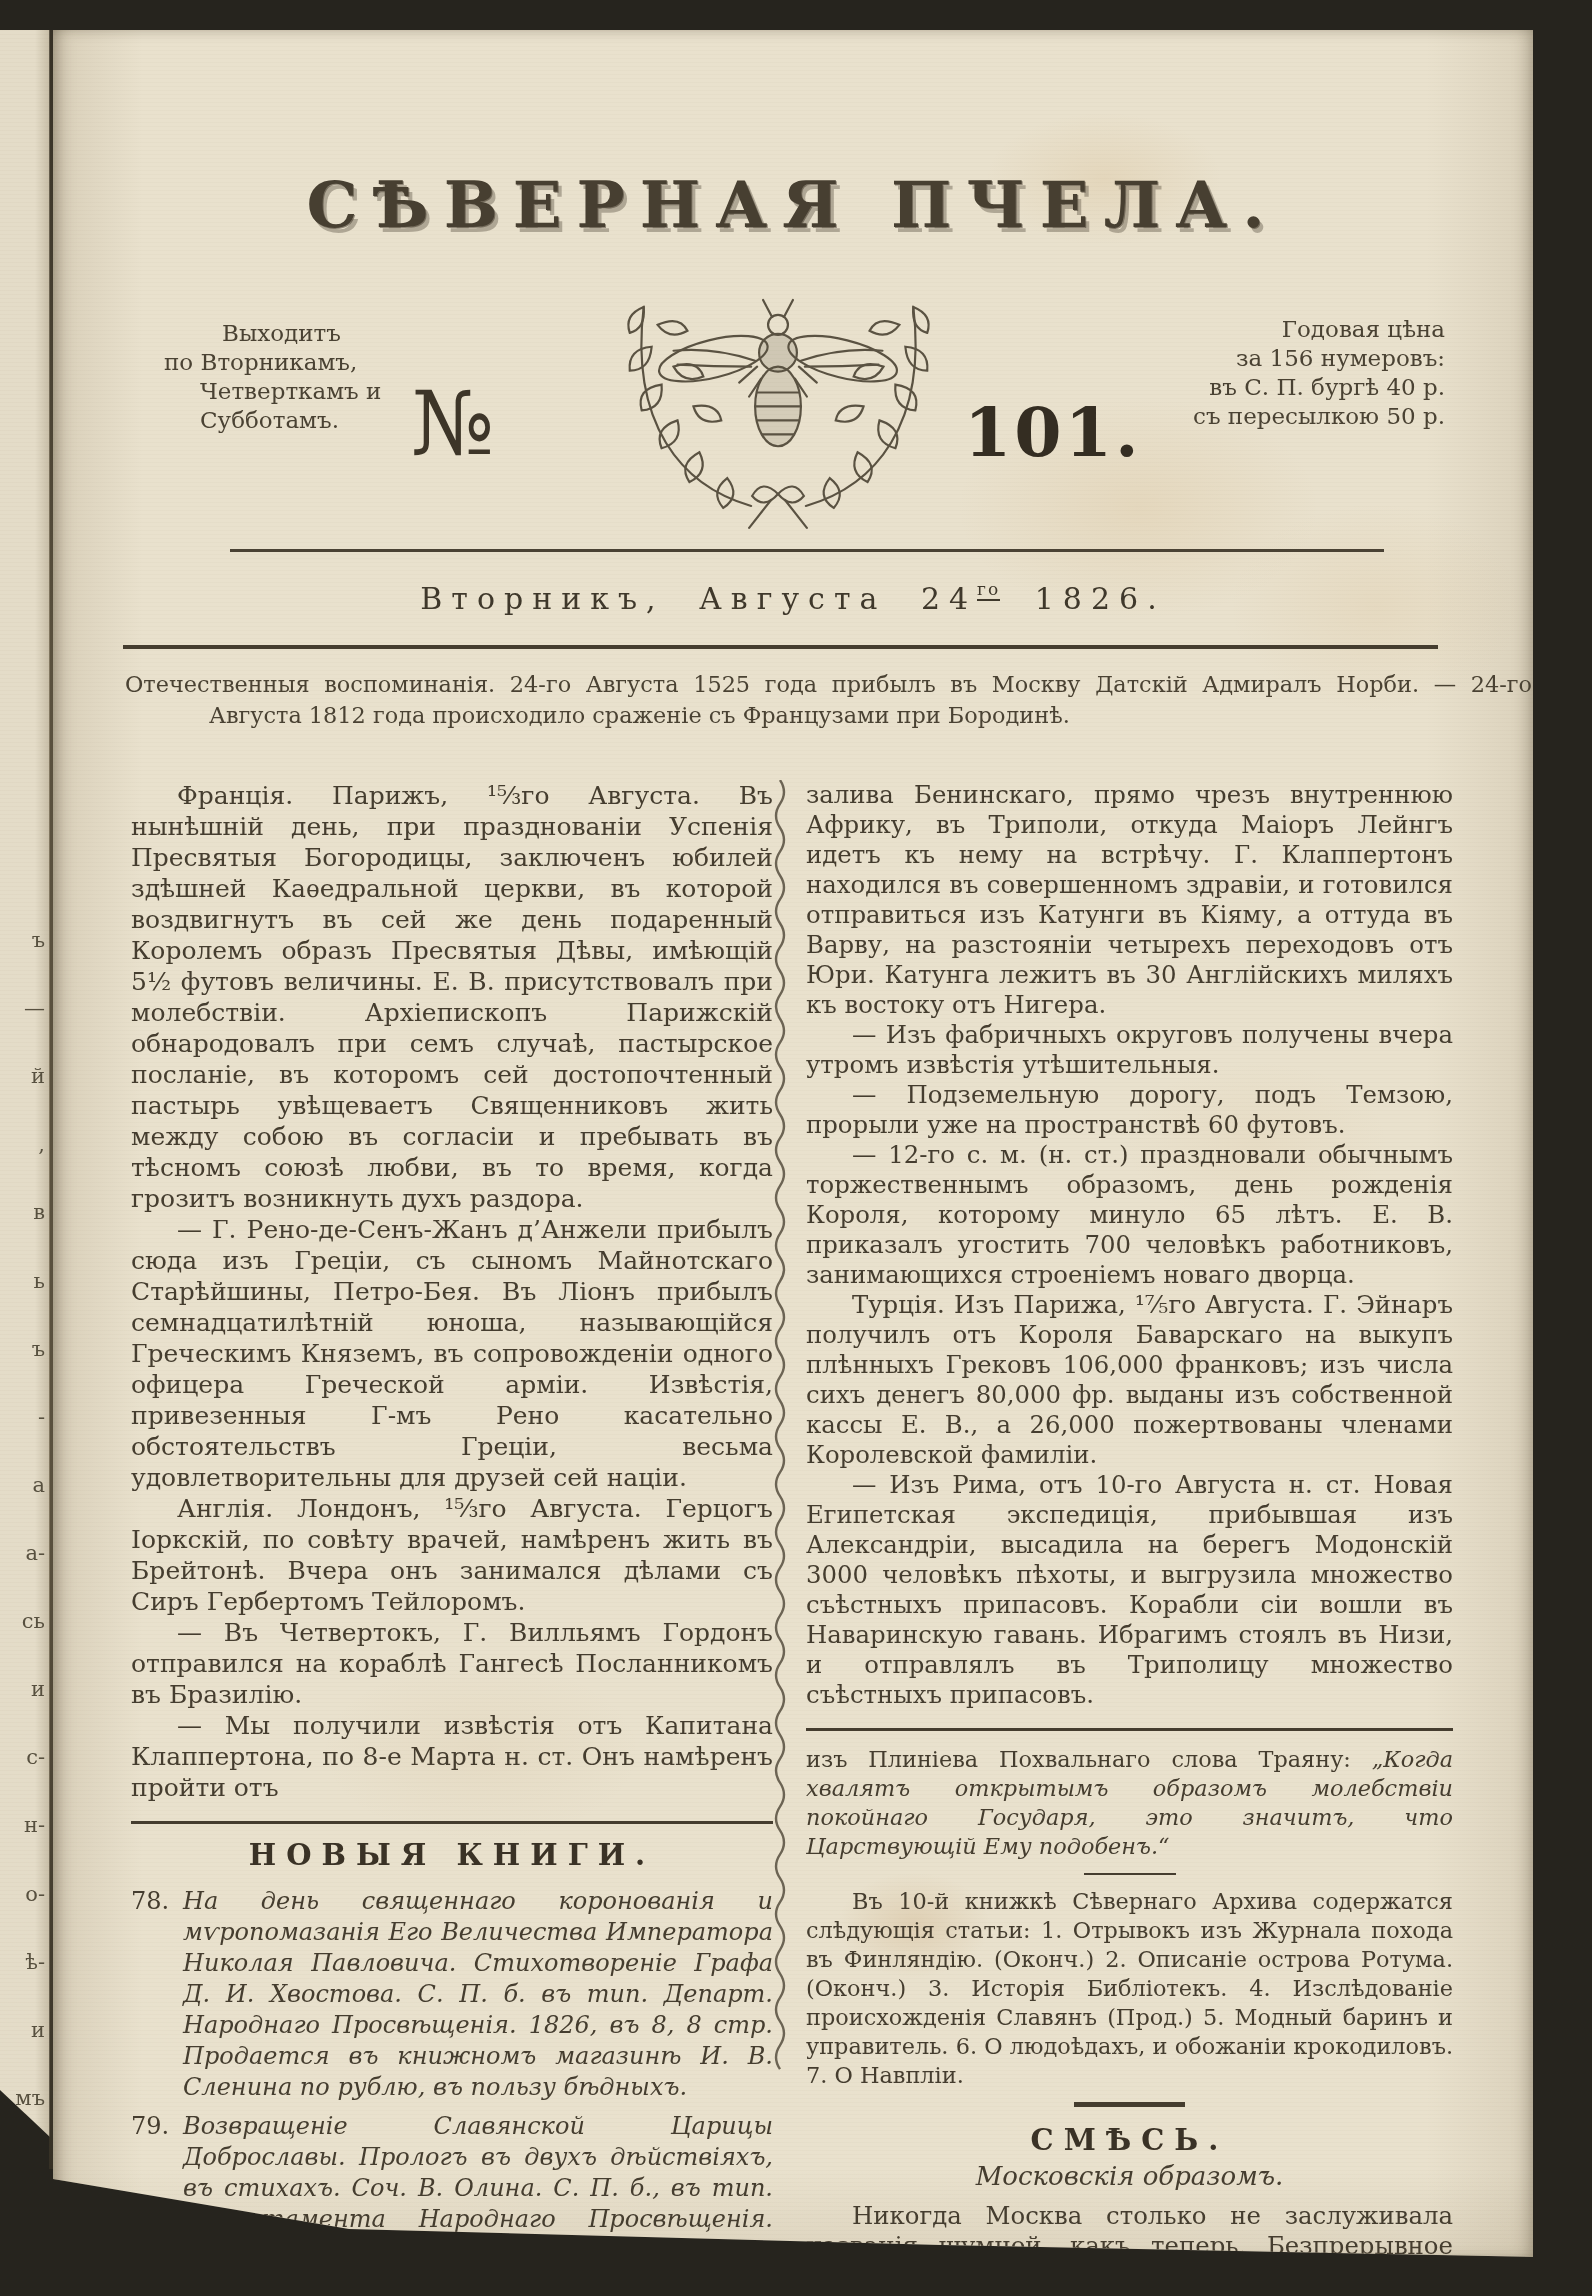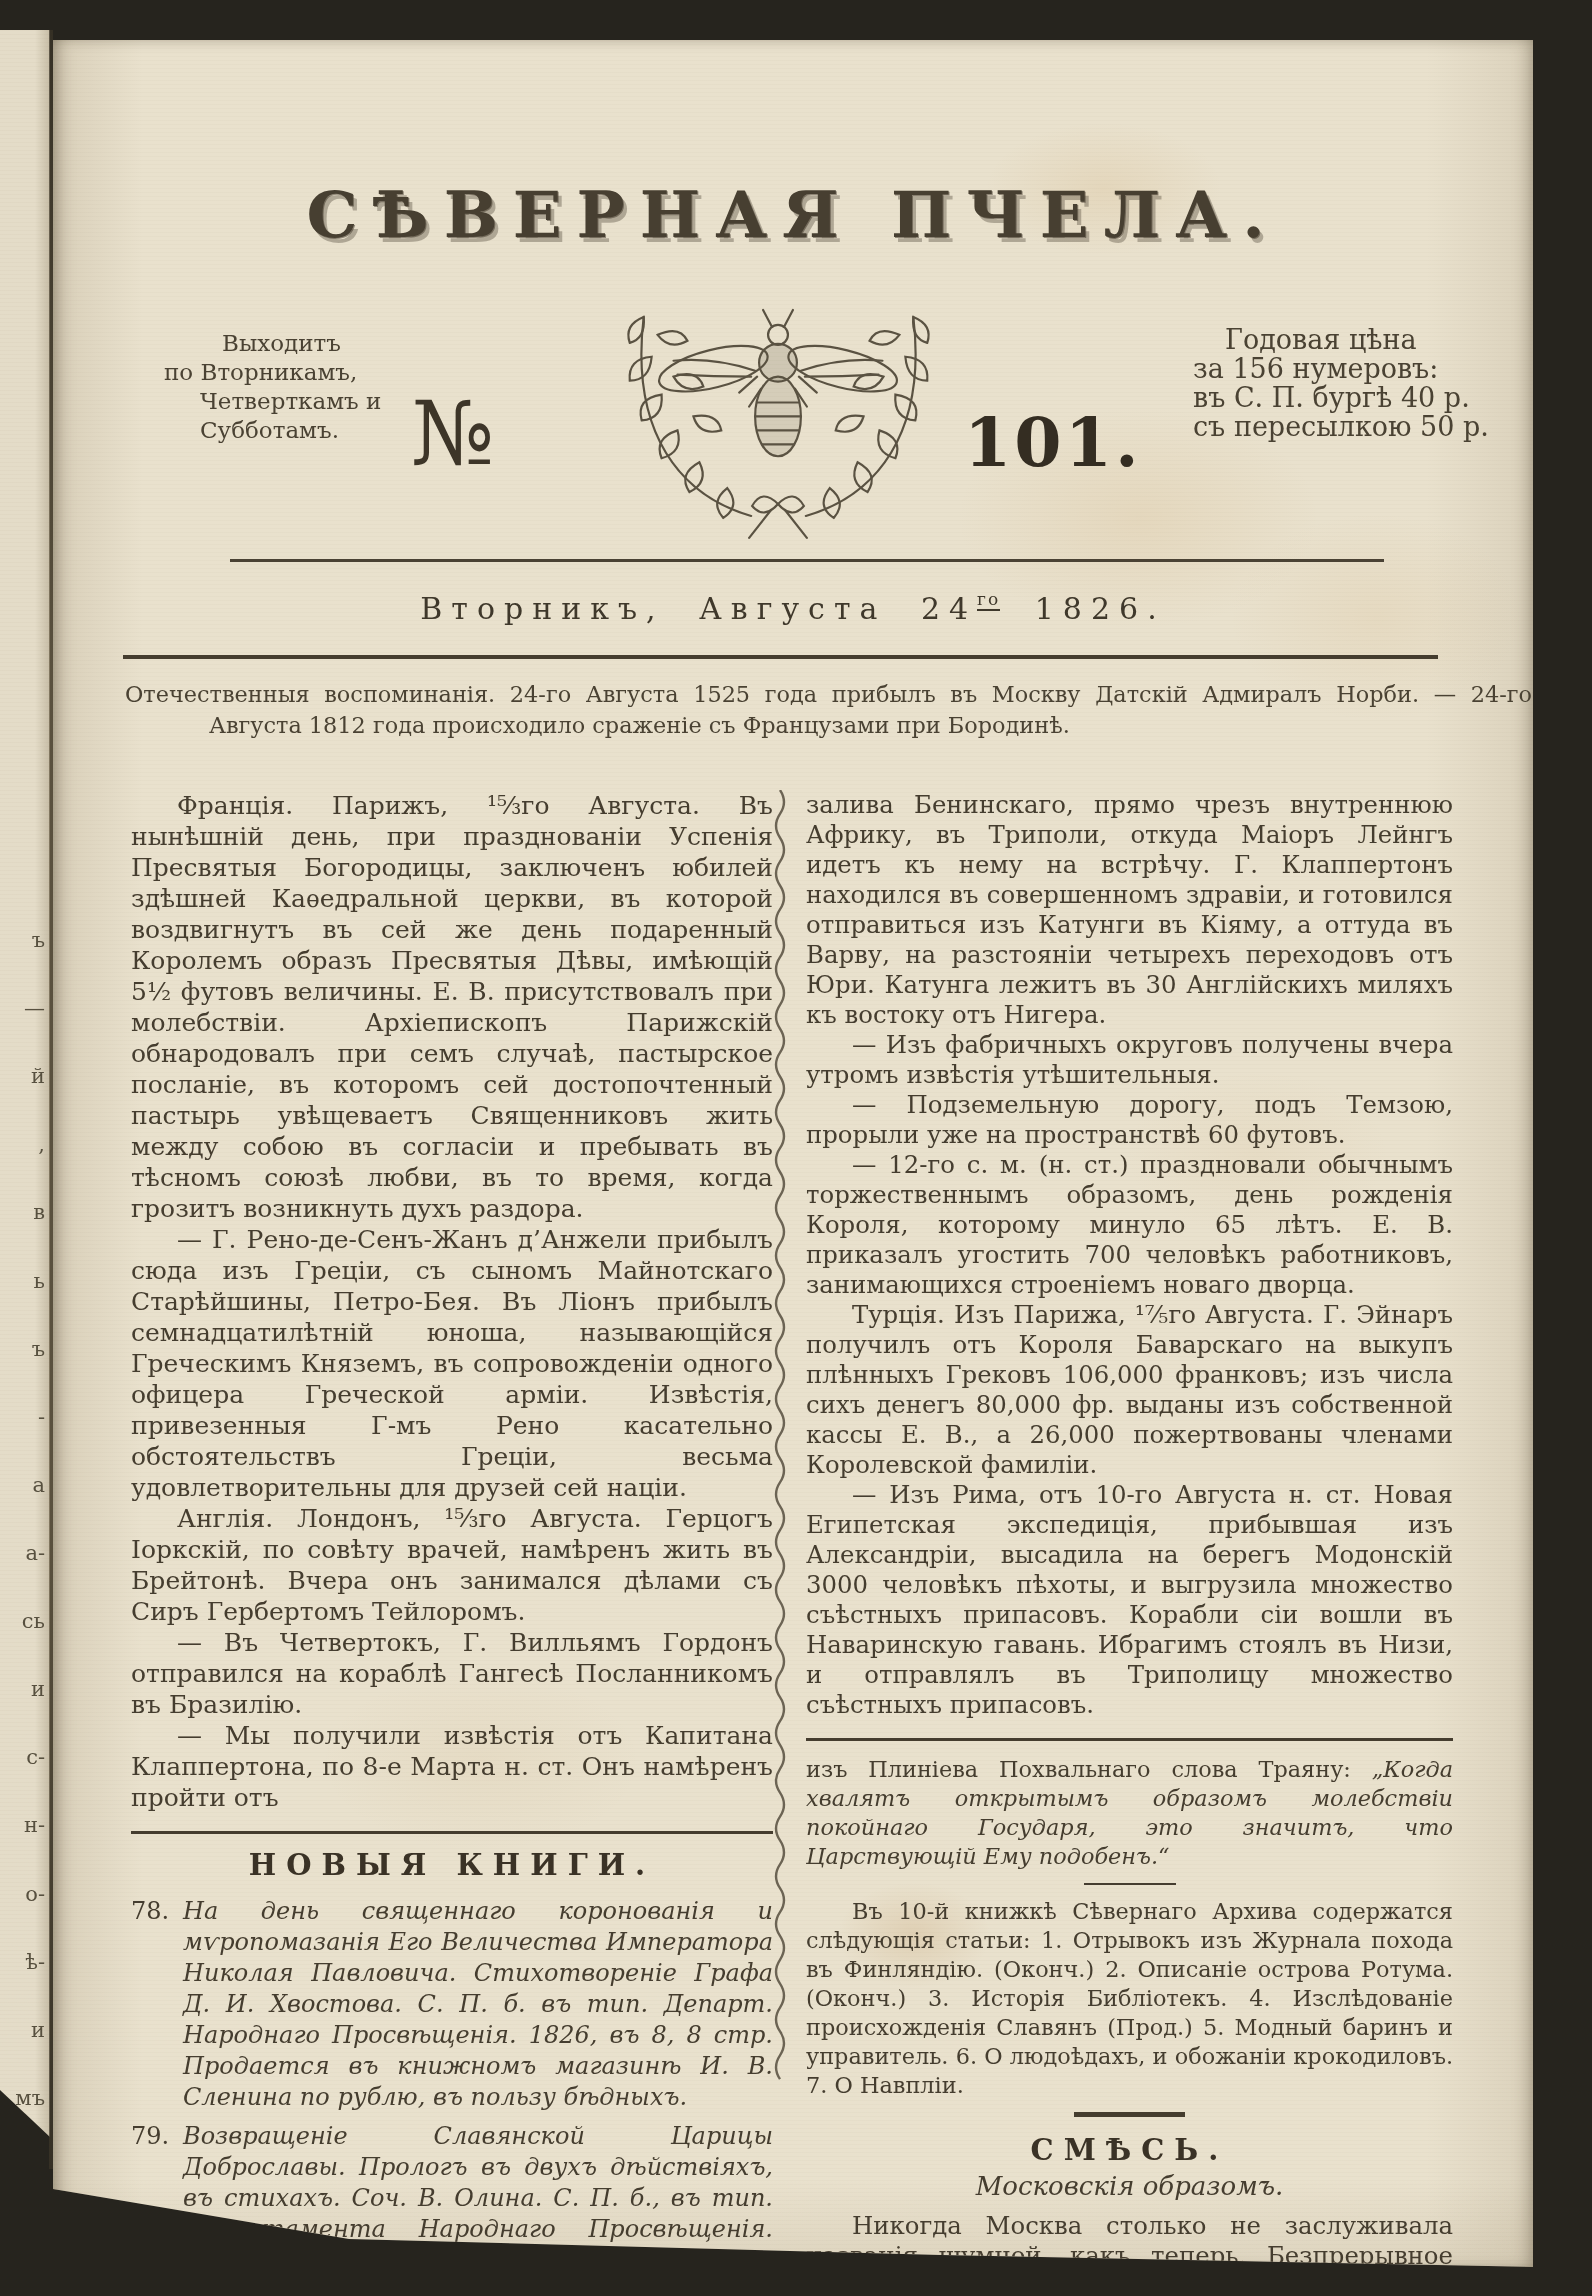--- a/index.html
+++ b/index.html
@@ -24,21 +24,21 @@
     display:flex;flex-direction:column;justify-content:space-between;align-items:flex-end;
     font-size:21px;color:#57503f;line-height:1;
   }
   .gutter{
     position:absolute;left:49px;top:30px;width:4px;height:2139px;
     background:linear-gradient(180deg,#3a3427,#6a5f48 30%,#6a5f48 70%,#3a3427);
     opacity:.75;
   }
   
   .page{
-    position:absolute;left:53px;top:40px;width:1480px;height:2229px;
+    position:absolute;left:53px;top:30px;width:1480px;height:2229px;
     background-color:#e9e1cd;
     background-image:
       radial-gradient(ellipse 169px 95px at 1051px 149px, rgba(196,150,84,.14), rgba(0,0,0,0) 70%),
       radial-gradient(ellipse 259px 159px at 1085px 478px, rgba(196,150,84,.13), rgba(0,0,0,0) 70%),
       radial-gradient(ellipse 209px 149px at 1323px 577px, rgba(196,150,84,.10), rgba(0,0,0,0) 70%),
       radial-gradient(ellipse 109px 75px at 861px 1895px, rgba(170,115,48,.16), rgba(0,0,0,0) 70%),
       radial-gradient(ellipse 229px 129px at 428px 1721px, rgba(180,140,80,.07), rgba(0,0,0,0) 70%),
       radial-gradient(ellipse 189px 119px at 1204px 1114px, rgba(196,150,84,.07), rgba(0,0,0,0) 70%),
       repeating-linear-gradient(180deg, rgba(110,90,60,.028) 0 1px, rgba(0,0,0,0) 1px 4px),
       linear-gradient(90deg, rgba(115,95,60,.14), rgba(0,0,0,0) 90px, rgba(0,0,0,0) 1373px, rgba(115,95,60,.12)),
@@ -53,21 +53,21 @@
     color:#473f31;
     text-shadow:4px 5px 0 rgba(69,60,47,.35), 1px 1px 0 rgba(69,60,47,.55);
     white-space:nowrap;
   }
   .schedule{position:absolute;left:111px;top:289px;font-size:23px;line-height:29px;color:#4a4233;}
   .schedule div:nth-child(1){padding-left:58px;}
   .schedule div:nth-child(3){padding-left:36px;}
   .schedule div:nth-child(4){padding-left:36px;}
   .issue-sign{position:absolute;left:358px;top:342px;font-size:88px;color:#3d3528;}
   .issue-number{position:absolute;left:911px;top:362px;font-size:68px;font-weight:bold;letter-spacing:3px;color:#342d22;}
-  .price{position:absolute;left:1140px;top:285px;font-size:27px;line-height:29px;color:#4a4233;}
+  .price{position:absolute;left:1140px;top:285px;font-size:23px;line-height:29px;color:#4a4233;text-align:right;}
   .price div:nth-child(1){padding-left:32px;}
   .emblem{position:absolute;left:529px;top:225px;}
   
   .rule-a{position:absolute;left:177px;top:519px;width:1154px;height:3px;background:#4a4234;}
   .dateline{
     position:absolute;left:0;top:549px;width:100%;text-align:center;
     font-size:30px;letter-spacing:9px;word-spacing:16px;color:#3f382b;white-space:nowrap;
   }
   .dateline sup{font-size:17px;vertical-align:14px;letter-spacing:2px;border-bottom:2px solid #3f382b;}
   .rule-b{position:absolute;left:70px;top:615px;width:1315px;height:4px;background:#453d2f;}

